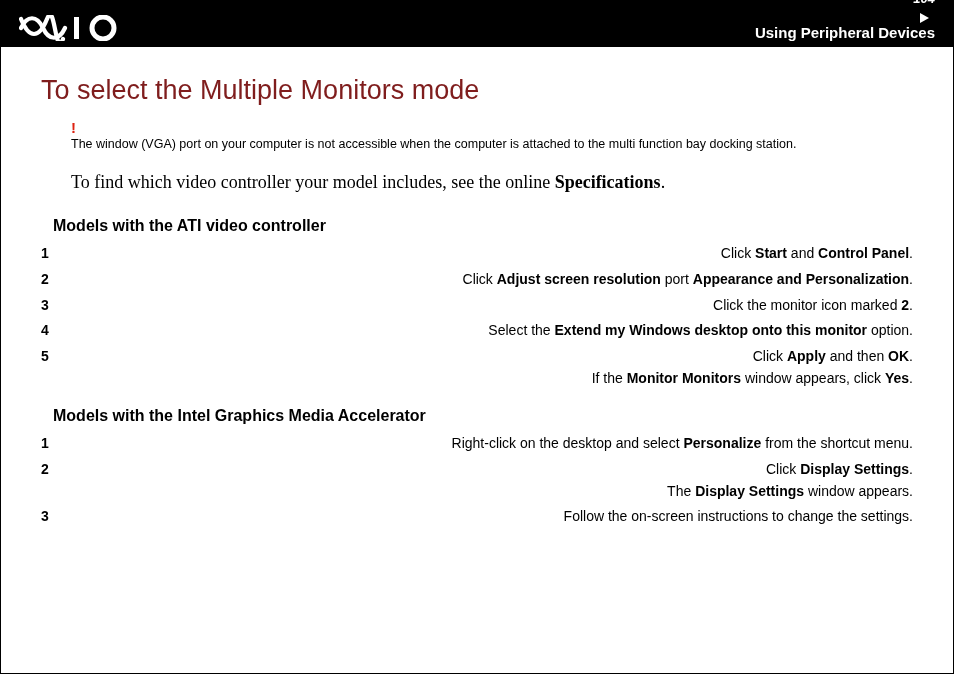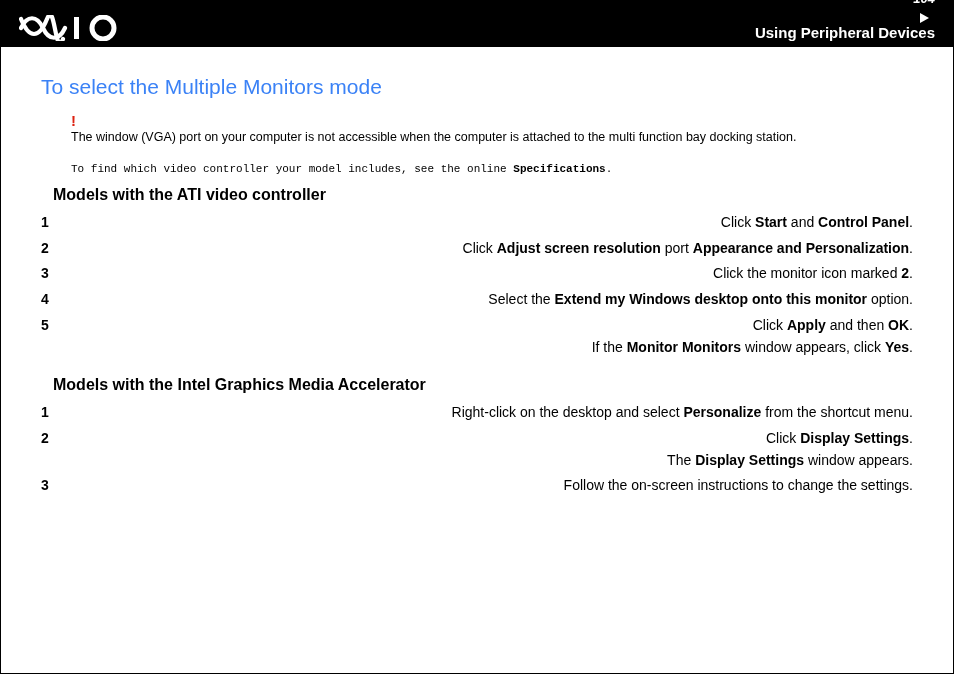--- a/index.html
+++ b/index.html
@@ -59,45 +59,45 @@
     font-weight: bold;
     font-size: 15px;
     margin-top: 2px;
     font-style: normal;
   }
 
   .content {
     padding: 28px 40px 0 40px;
   }
   .title {
-    color: #3b82f6;
-    font-size: 21px;
+    color: #7f1d1d;
+    font-size: 27px;
     font-weight: 400;
     margin: 0 0 14px 0;
   }
   .note {
     font-size: 12.5px;
     margin: 0 0 16px 30px;
     line-height: 1.45;
     font-family: "Helvetica Neue Condensed", "Arial Narrow", Arial, sans-serif;
     font-stretch: condensed;
   }
   .bang {
     color: #d21;
     font-weight: bold;
     font-size: 15px;
     line-height: 1;
     display: block;
     margin-bottom: 0px;
   }
   .note2 {
-    font-size: 11px;
-    margin: 0 0 8px 30px;
+    font-size: 18px;
+    margin: 0 0 22px 30px;
     line-height: 1.45;
-    font-family: Liberation Mono, monospace;
+    font-family: Liberation Serif, serif;
     font-stretch: condensed;
   }
   .subhead {
     font-size: 16px;
     font-weight: bold;
     margin: 0 0 8px 12px;
   }
   ol.steps {
     list-style: none;
     padding: 0;

